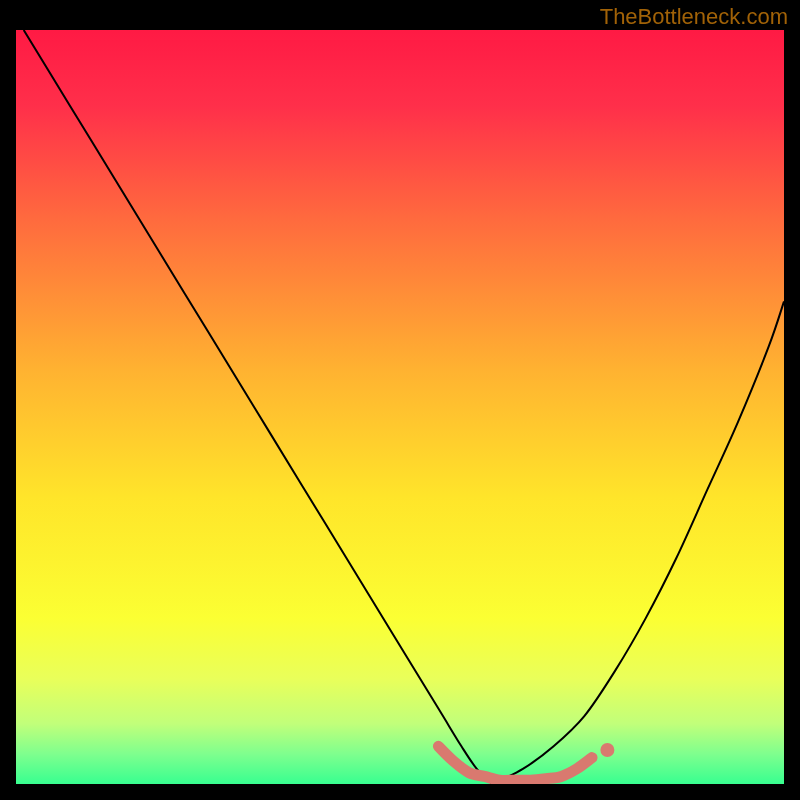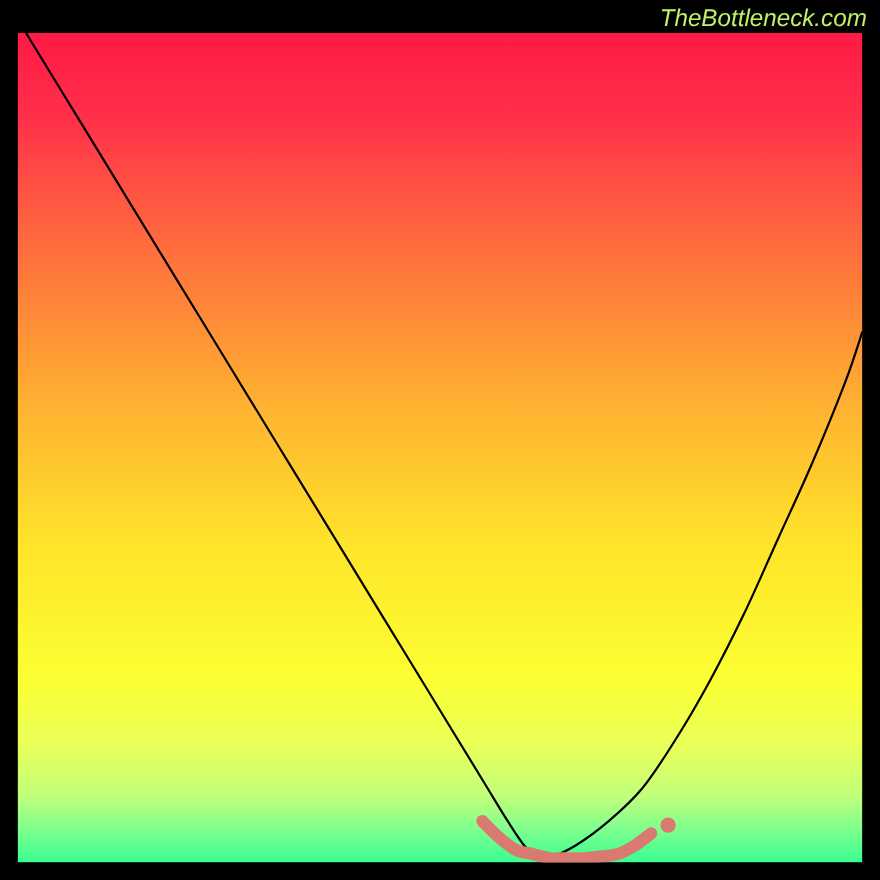--- a/index.html
+++ b/index.html
@@ -8,25 +8,24 @@
     height: 800px;
     background: #000;
     position: relative;
     font-family: Arial, Helvetica, sans-serif;
     overflow: hidden;
   }
   .watermark {
     position: absolute;
     top: 4px;
     right: 12px;
-    color: #bef264;
+    color: #a16207;
     font-size: 22px;
     font-weight: 500;
     z-index: 10;
-    font-style: italic;
   }
   .plot-area {
     position: absolute;
     left: 16px;
     top: 30px;
     width: 768px;
     height: 754px;
     
   }
   .gradient {

